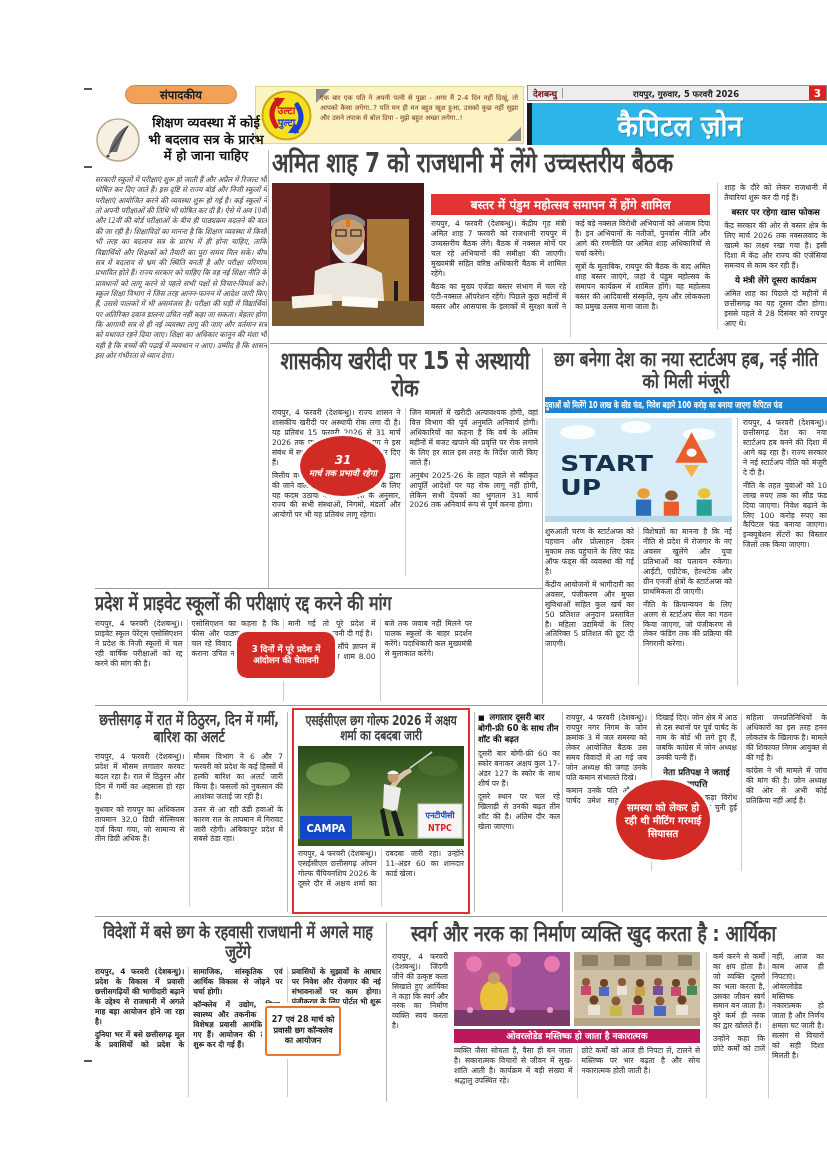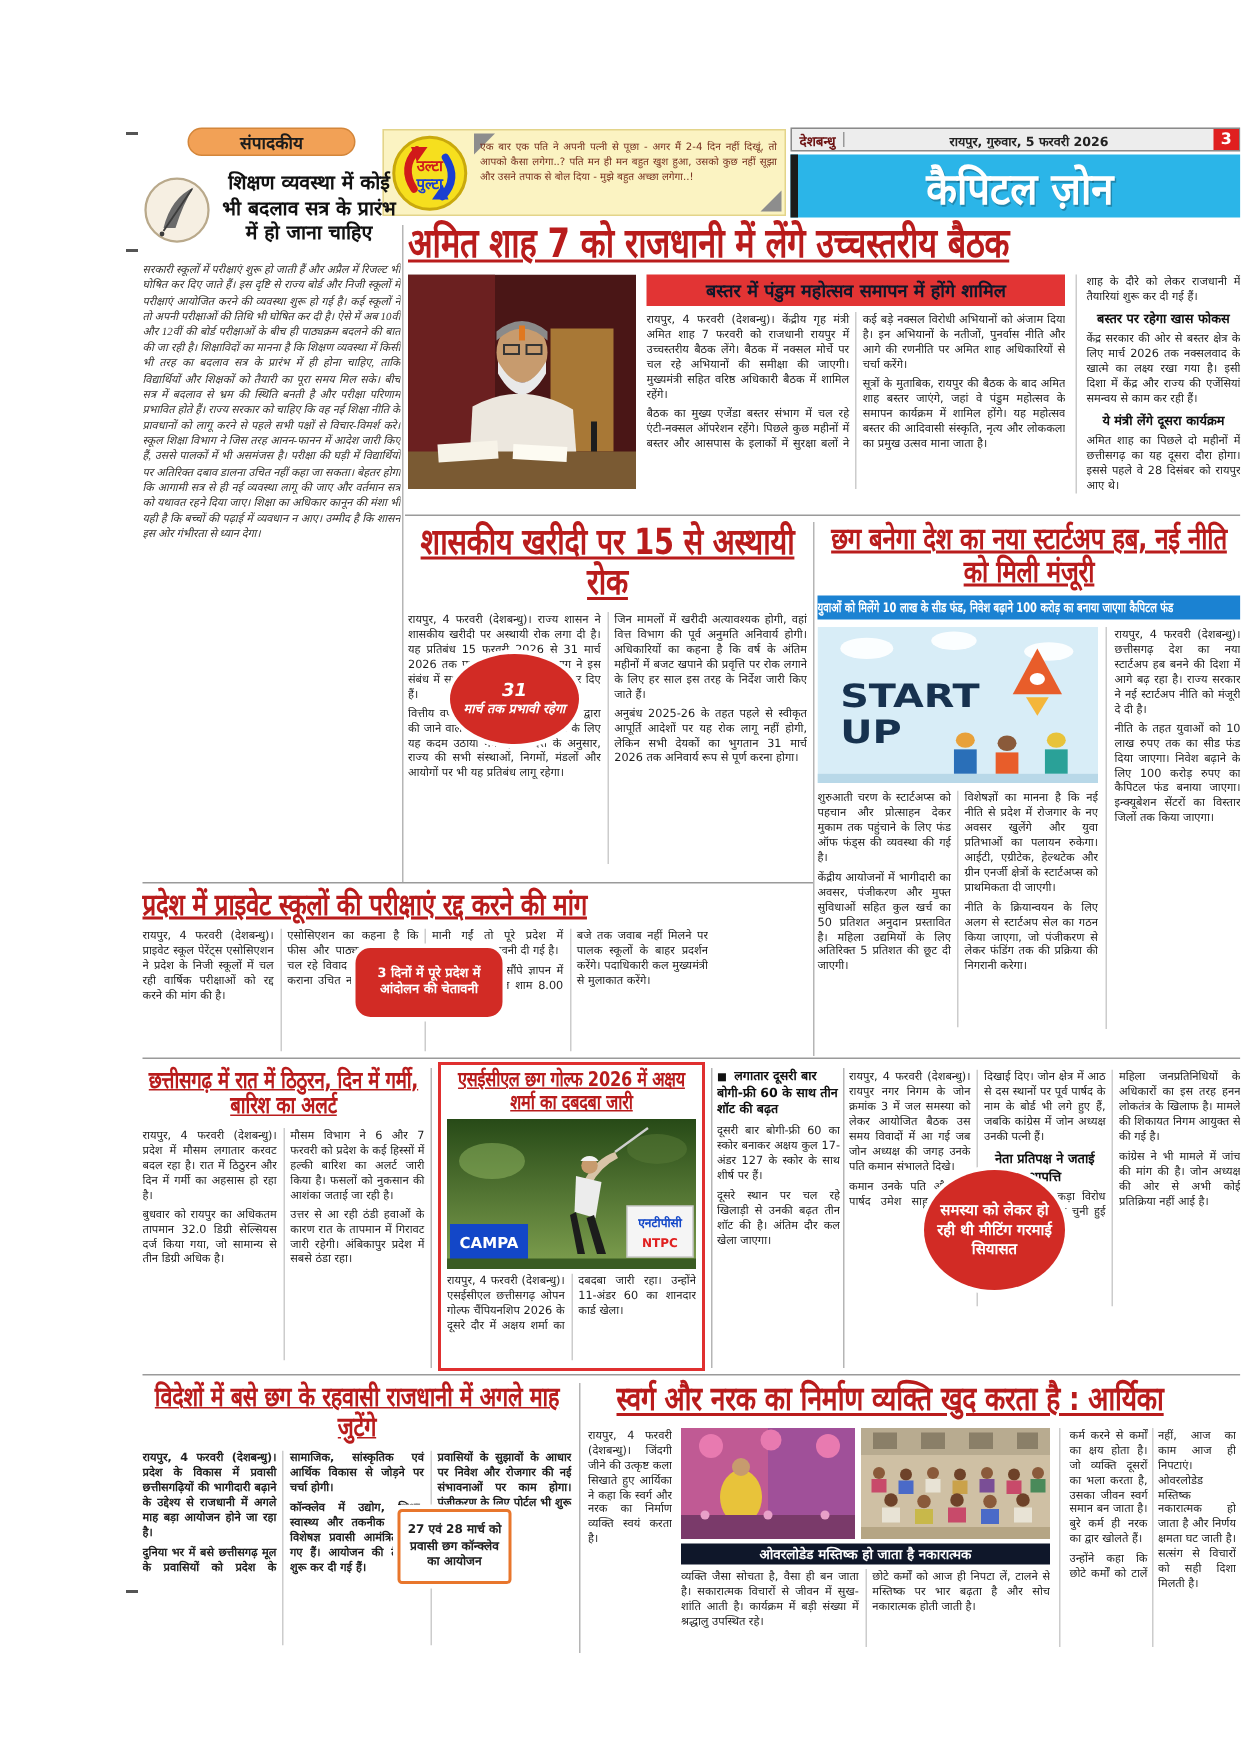--- a/index.html
+++ b/index.html
@@ -6,21 +6,21 @@
   body { background:#ffffff; font-family:"DejaVu Sans",sans-serif; }
   #page { position:relative; width:827px; height:1169px; background:#fff; margin:0 auto; overflow:hidden; }
 
   .abs { position:absolute; }
   .hline { position:absolute; height:1px; background:#9a9a9a; }
   .vline { position:absolute; width:1px; background:#b5b5b5; }
   .crop { position:absolute; width:8px; height:2px; background:#555; }
 
   
   .cx { display:block; transform:scaleX(.8); transform-origin:0 0; width:125%; }
-  .hl { font-weight:700; color:#b91c1c; line-height:1.12; letter-spacing:-.2px;text-decoration:underline; }
+  .hl { font-weight:700; color:#404040; line-height:1.12; letter-spacing:-.2px; }
 
   .bp { font-size:7.5px; line-height:1.33; text-align:justify; color:#1f1f1f; margin-bottom:3px; }
   .sub { font-size:8.6px; font-weight:700; text-align:center; color:#111; margin:2px 0 3px; }
   .body-clip { overflow:hidden; }
   .cols2 { column-count:2; column-gap:9px; column-rule:1px solid #ccc; }
   .cols3 { column-count:3; column-gap:9px; column-rule:1px solid #ccc; }
   .cols4 { column-count:4; column-gap:9px; column-rule:1px solid #ccc; }
 
   
   #masthead { left:527px; top:85px; width:300px; height:16px; display:flex; align-items:center; background:#ededed; border:1px solid #8a8a8a; }
@@ -45,21 +45,21 @@
   #ed-head { display:flex; gap:4px; margin-top:10px; align-items:center; }
   #ed-title { font-size:13px; font-weight:700; line-height:1.3; text-align:center; color:#111; }
   #ed-body { margin-top:9px; font-family:Liberation Serif, serif; font-style:italic; font-size:7.3px; line-height:1.42; text-align:justify; color:#33302c; height:360px; overflow:hidden; }
 
   
   #a-shah { left:272px; top:148px; width:555px; height:192px; }
   #a-shah .hl { font-size:27px; white-space:nowrap; }
   #shah-row { display:flex; margin-top:5px; }
   #shah-photo { width:152px; height:143px; flex:none; }
   #shah-mid { width:280px; margin-left:7px; }
-  #shah-redbox { height:21px; background:#e23434; color:#0f172a; font-size:12px; font-weight:700; display:flex; align-items:center; justify-content:center; margin-bottom:4px; white-space:nowrap; }
+  #shah-redbox { height:21px; background:#e23434; color:#ffffff; font-size:12px; font-weight:700; display:flex; align-items:center; justify-content:center; margin-bottom:4px; white-space:nowrap;margin-top:11px; }
   #shah-mid .cols2 { height:118px; }
   #shah-right { width:110px; margin-left:7px; height:146px; overflow:hidden; border-left:1px solid #ccc; padding-left:6px; }
 
   
   #a-khareedi { left:272px; top:348px; width:266px; height:236px; }
   #a-khareedi .hl { font-size:24px; text-align:center; }
   #a-khareedi .cols2 { margin-top:6px; height:168px; }
   .badge-circle { position:absolute; background:#d22b25; color:#fff; font-weight:700; text-align:center; display:flex; flex-direction:column; align-items:center; justify-content:center; box-shadow:0 0 0 3px #fff; }
   #khareedi-badge { left:28px; top:88px; width:86px; height:60px; border-radius:50%; font-size:8.5px; line-height:1.25;font-style:italic; }
   #khareedi-badge .big { font-size:12px; }
@@ -108,21 +108,21 @@
   #a-nri .cols3 { margin-top:5px; height:130px;font-weight:bold; }
   #nri-badge { position:absolute; left:170px; top:84px; width:76px; height:50px; border:2px solid #e8762c; background:#fff; color:#222; font-size:8px; font-weight:700; text-align:center; display:flex; align-items:center; justify-content:center; line-height:1.3; border-radius:3px; box-shadow:0 0 0 3px #fff; padding:2px; }
 
   
   #a-spirit { left:392px; top:922px; width:435px; height:183px; }
   #a-spirit .hl { font-size:22px; white-space:nowrap;margin-left:19px; }
   #spirit-row { display:flex; margin-top:5px; gap:6px; }
   #spirit-left { width:56px; height:146px; overflow:hidden; }
   #spirit-center { width:246px; }
   #spirit-photos { display:flex; gap:4px; }
-  #spirit-caption { margin-top:3px; height:14px; background:#0f172a; color:#fff; font-size:9px; font-weight:700; display:flex; align-items:center; justify-content:center; white-space:nowrap; }
+  #spirit-caption { margin-top:3px; height:14px; background:#be185d; color:#fff; font-size:9px; font-weight:700; display:flex; align-items:center; justify-content:center; white-space:nowrap; }
   #spirit-center .cols2 { margin-top:3px; height:52px; }
   #spirit-right { width:118px; height:146px; overflow:hidden; border-left:1px solid #ccc; padding-left:6px; }
 
   svg { display:block; }
   .photo { cursor:pointer; }
 </style>
 </head>
 <body>
 
 <div id="page">

